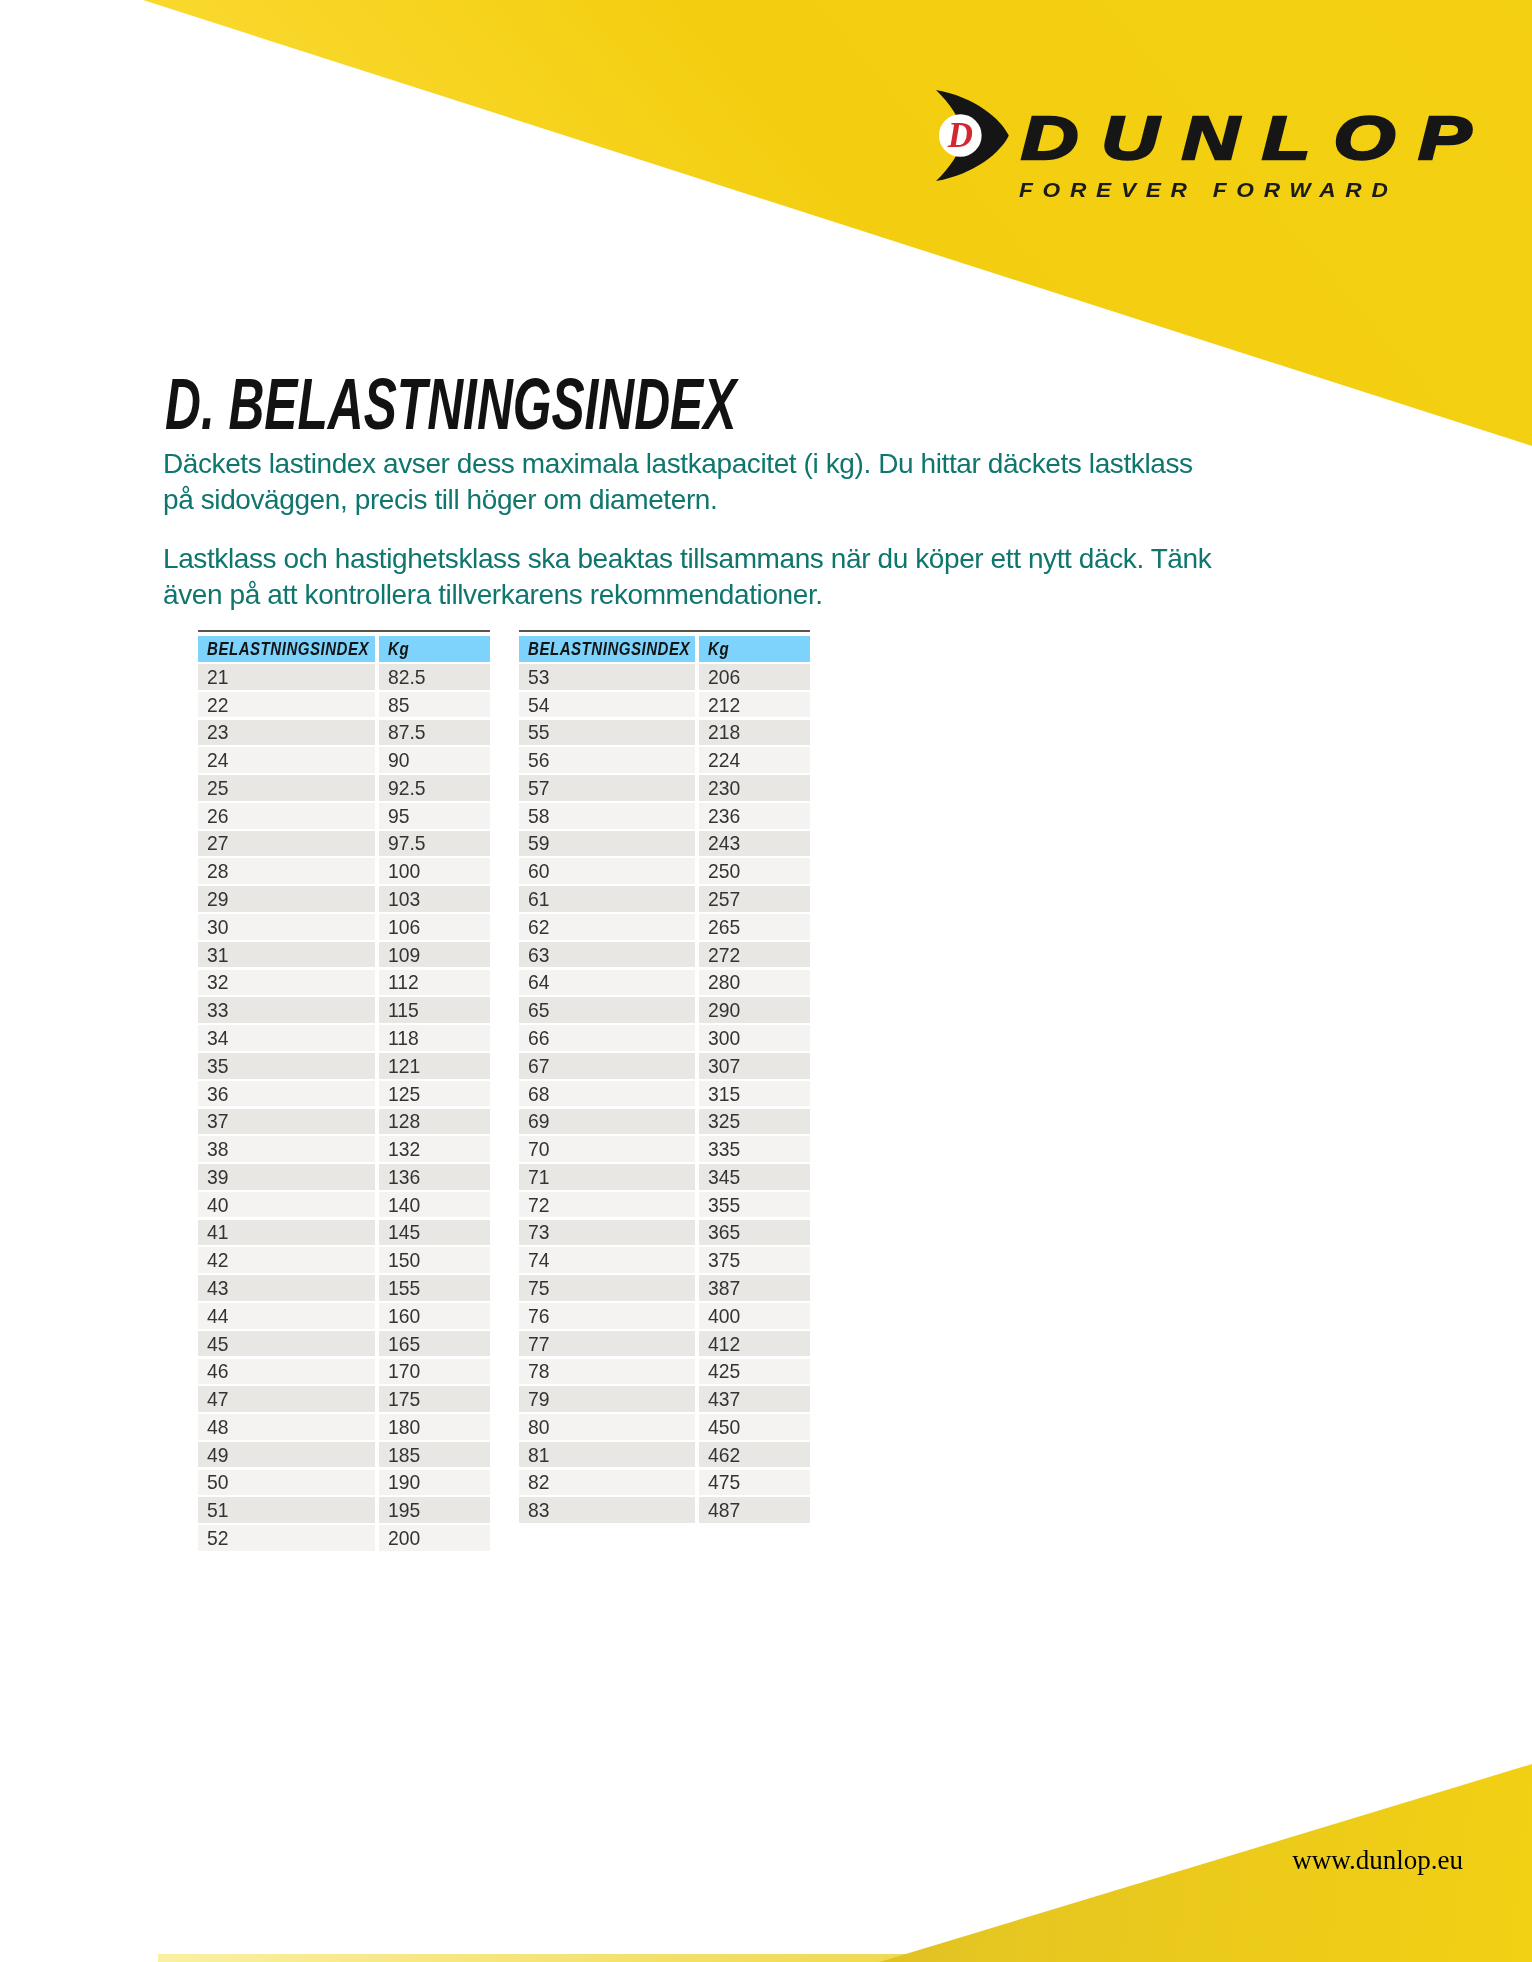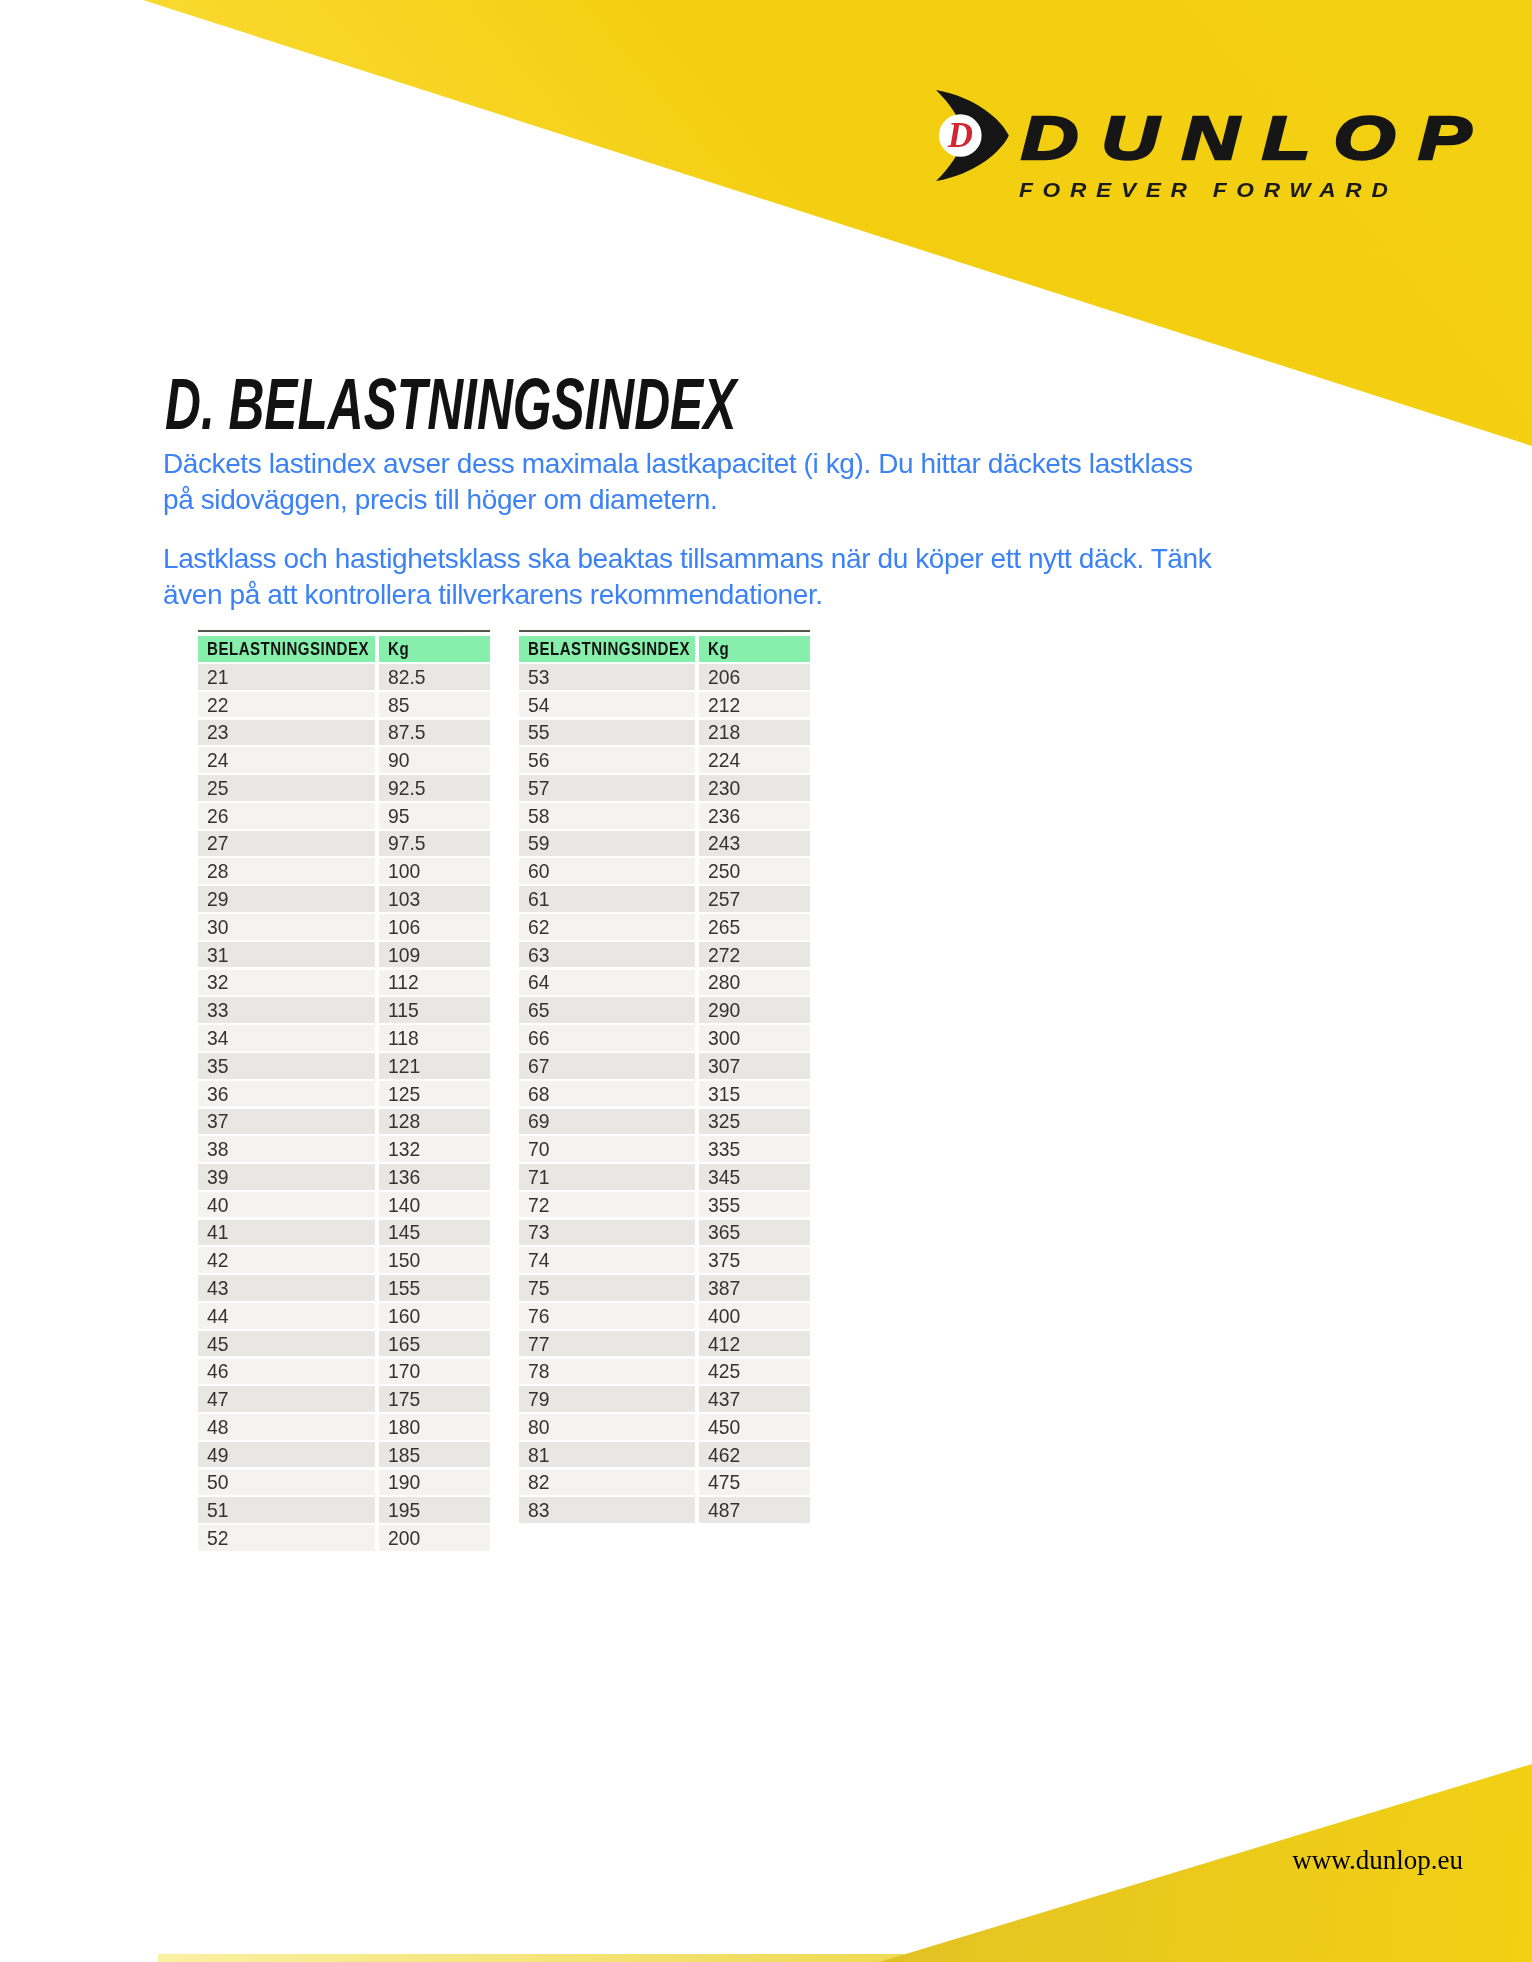--- a/index.html
+++ b/index.html
@@ -34,37 +34,37 @@
 
   
   .title{
     position:absolute; left:165px; top:368px; margin:0;
     font-size:72px; font-weight:bold; font-style:italic; color:#121212;
     line-height:1; white-space:nowrap;
     transform:scaleX(0.69); transform-origin:left top; letter-spacing:0;
   }
   .para{
     position:absolute; left:163px; margin:0;
-    font-size:28px; line-height:35.5px; color:#3b82f6; letter-spacing:-0.4px;
+    font-size:28px; line-height:35.5px; color:#0f766e; letter-spacing:-0.4px;
     white-space:nowrap;
   }
   .para.p1{top:446px;}
   .para.p2{top:541px;}
 
   
   .ltable{position:absolute; top:630px;}
   .ltable.t0{left:198px; width:292px;}
   .ltable.t1{left:519px; width:291px;}
   .ltable::before{content:""; display:block; height:2px; background:#57544c; margin-bottom:4px;}
   .trow{display:flex; gap:4px; height:25.6px; margin-bottom:2.2px;}
   .trow.thead{height:26px; margin-bottom:2px;}
   .tcell{display:flex; align-items:center; padding-left:9px; box-sizing:border-box; overflow:visible;}
   .c1{width:60.5%;}
   .c2{flex:1;}
-  .hcell{background:#86efac; color:#141414;}
+  .hcell{background:#7dd3fc; color:#141414;font-style:italic;}
   .hcell .txt{
     font-size:17.5px; font-weight:bold; letter-spacing:0.6px; white-space:nowrap;
     transform:scaleX(0.86); transform-origin:left center;
   }
   .bcell{font-size:21px; color:#333333;}
   .bcell .txt{transform:scaleX(0.92); transform-origin:left center; white-space:nowrap;}
   .rowA .bcell{background:#e8e7e4;}
   .rowB .bcell{background:#f4f3f1;}
 
   

